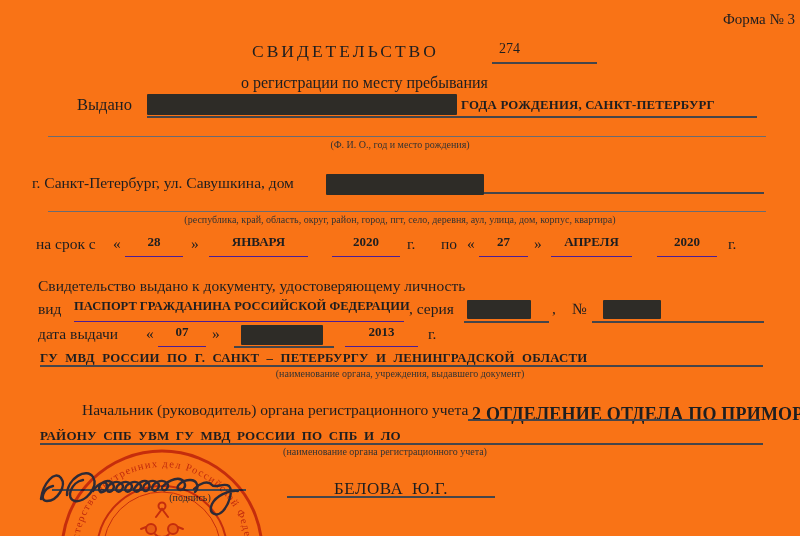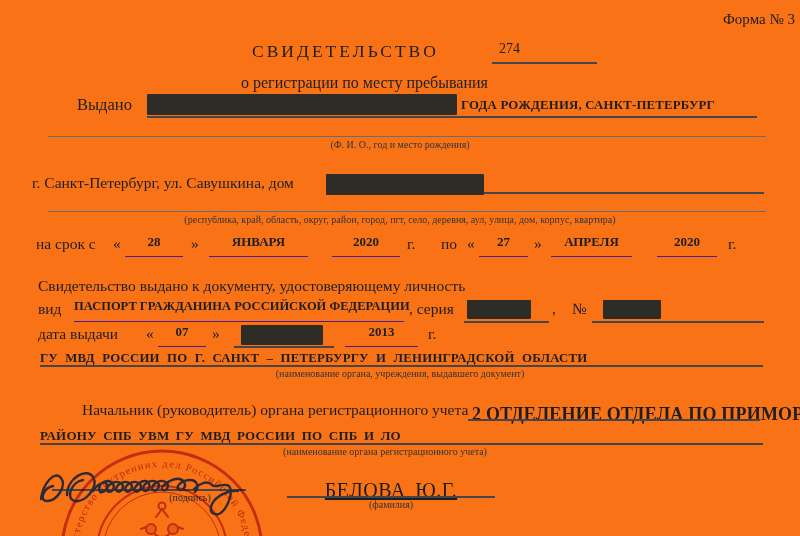--- a/index.html
+++ b/index.html
@@ -95,23 +95,22 @@
   <div class="abs body-text" style="left:38px;top:401px;margin-left:44px;">Начальник (руководитель) органа регистрационного учета</div>
   <div class="abs bold-entry" style="left:472px;top:404px;font-size:18px;">2 ОТДЕЛЕНИЕ ОТДЕЛА ПО ПРИМОРСКОМУ</div>
   <div class="abs" style="left:468px;top:419px;width:292px;border-top:2px solid #45454a;"></div>
   <div class="abs bold-entry" style="left:40px;top:428px;font-size:13px;word-spacing:3px;">РАЙОНУ СПБ УВМ ГУ МВД РОССИИ ПО СПБ И ЛО</div>
   <div class="abs" style="left:40px;top:443px;width:723px;border-top:2px solid #45454a;"></div>
   <div class="abs caption" style="left:0;top:446px;width:770px;">(наименование органа регистрационного учета)</div>
 
   <div class="abs" style="left:52px;top:489px;width:194px;border-top:2px solid #45454a;"></div>
   <div class="abs caption" style="left:125px;top:492px;width:130px;color:#2a2a33;">(подпись)</div>
 
-  <div class="abs" style="left:287px;top:479px;width:208px;text-align:center;font-size:20px;letter-spacing:.5px;word-spacing:4px;text-decoration:underline;">БЕЛОВА Ю.Г.</div>
+  <div class="abs" style="left:287px;top:479px;width:208px;text-align:center;font-size:17px;letter-spacing:.5px;word-spacing:4px;">БЕЛОВА Ю.Г.</div>
   <div class="abs" style="left:287px;top:496px;width:208px;border-top:2px solid #45454a;"></div>
-  <div class="abs caption" style="left:287px;top:499px;width:208px;">(фамилия)</div>
 
   <svg class="stamp-svg" style="left:52px;top:441px;" width="220" height="220" viewBox="0 0 220 220">
     <g stroke="#c34e72" fill="none">
       <circle cx="110" cy="110" r="100" stroke-width="3"></circle>
       <circle cx="110" cy="110" r="65" stroke-width="2"></circle>
       <circle cx="110" cy="110" r="59" stroke-width="1"></circle>
     </g>
     <defs>
       <path id="arcTop" d="M 50.6 169.4 A 84 84 0 1 1 169.4 169.4"></path>
       <path id="arcBot" d="M 37.3 151 A 82 82 0 0 0 182.7 151"></path>

